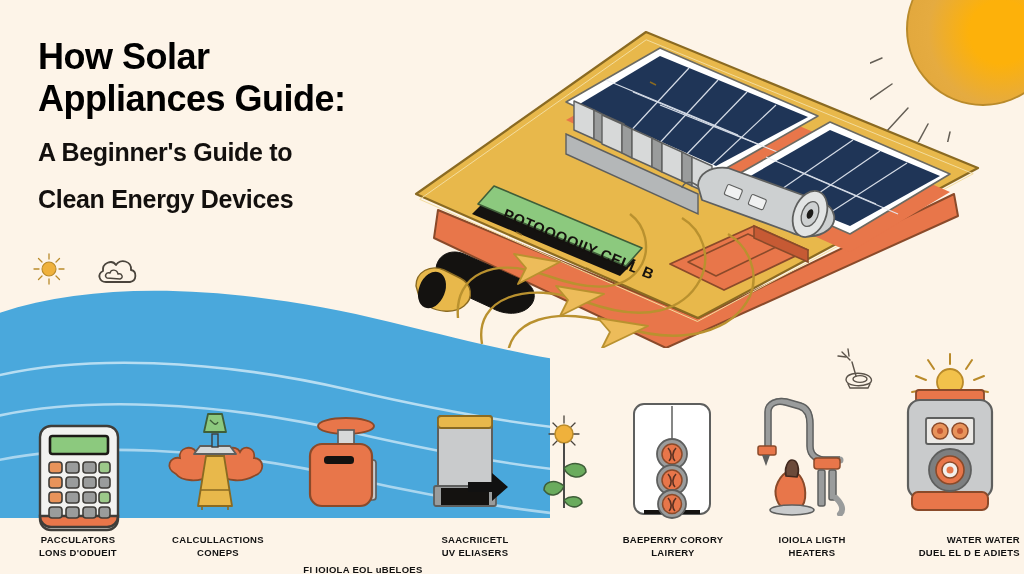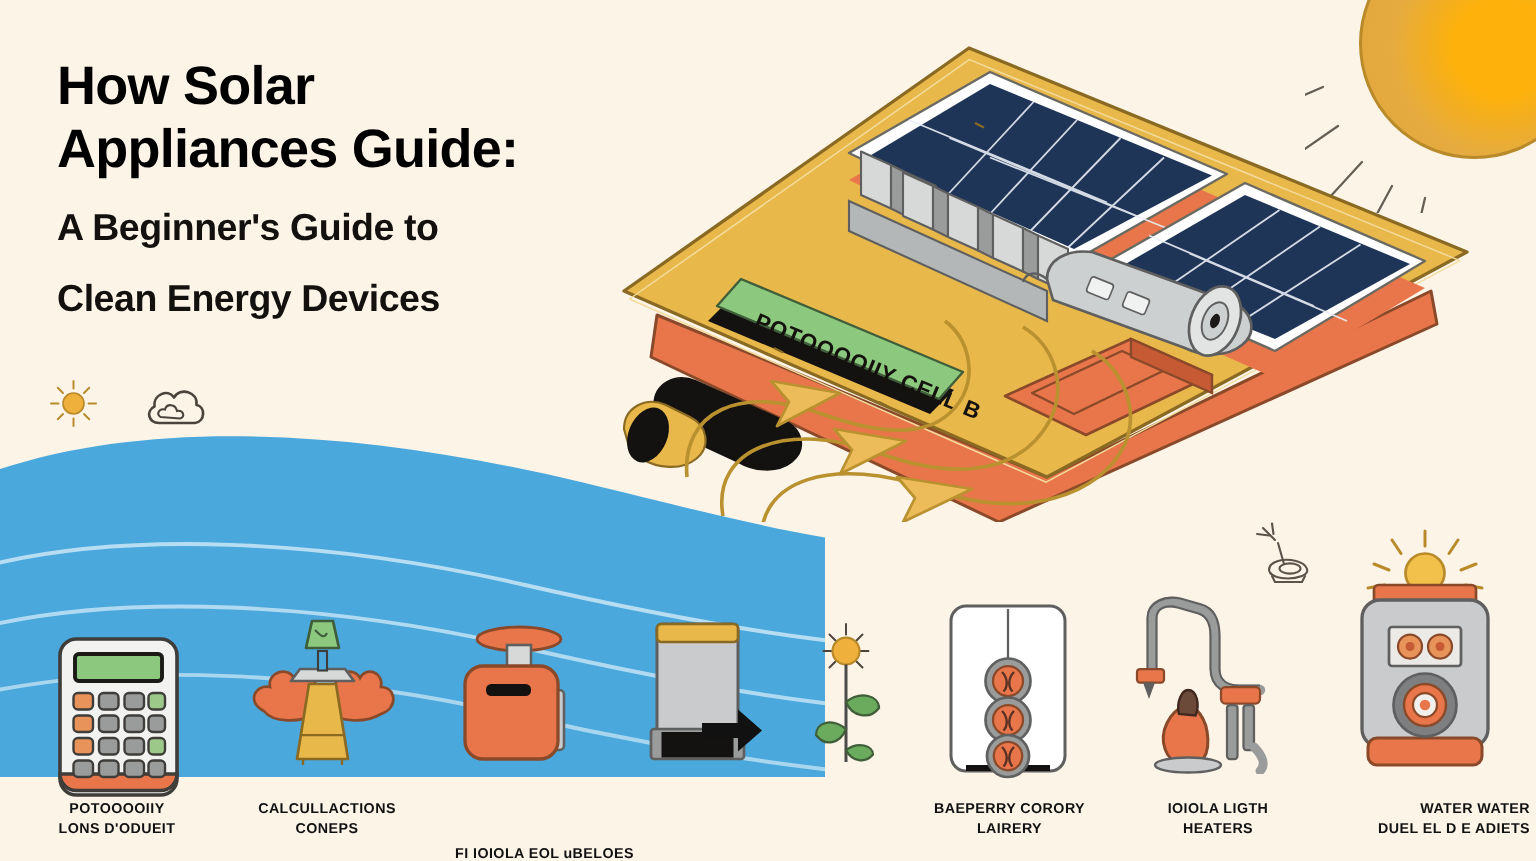--- a/index.html
+++ b/index.html
@@ -226,21 +226,21 @@
       <rect x="13" y="68" width="13" height="11" rx="3" fill="#e8935a"></rect>
       <rect x="30" y="68" width="13" height="11" rx="3" fill="#9a9c9c"></rect>
       <rect x="47" y="68" width="13" height="11" rx="3" fill="#9a9c9c"></rect>
       <rect x="63" y="68" width="11" height="11" rx="3" fill="#9cc98a"></rect>
       <rect x="13" y="83" width="13" height="11" rx="3" fill="#9a9c9c"></rect>
       <rect x="30" y="83" width="13" height="11" rx="3" fill="#9a9c9c"></rect>
       <rect x="47" y="83" width="13" height="11" rx="3" fill="#9a9c9c"></rect>
       <rect x="63" y="83" width="11" height="11" rx="3" fill="#9a9c9c"></rect>
     </g>
   </svg>
-  <div class="cap" style="left:8px;top:534px;width:140px;">POTOOOOIIY
+  <div class="cap" style="left:8px;top:534px;width:140px;">PACCULATORS
 LONS D'ODUEIT</div>
 
   <svg class="appl" style="left:160px;top:410px;width:110px;height:100px;" viewBox="0 0 110 100">
     <g fill="#e8764a" stroke="#8a4a2a" stroke-width="1.8">
       <path d="M16,64 C4,58 10,46 20,48 C18,38 32,34 36,42 C40,34 52,38 50,48 C60,48 62,62 50,66 C40,72 22,72 16,64 Z"></path>
       <path d="M60,64 C48,58 54,46 64,48 C62,38 76,34 80,42 C84,34 96,38 94,48 C104,48 106,62 94,66 C84,72 66,72 60,64 Z"></path>
     </g>
     <path d="M38,96 L72,96 L64,46 L46,46 Z" fill="#e8b84b" stroke="#8a6a22" stroke-width="1.8" stroke-linejoin="round"></path>
     <path d="M40,80 L70,80" stroke="#8a6a22" stroke-width="1.5"></path>
     <path d="M34,44 L76,44 L70,36 L40,36 Z" fill="#d7d9d9" stroke="#5e5f5e" stroke-width="1.8" stroke-linejoin="round"></path>
@@ -262,20 +262,22 @@
   </svg>
   <div class="cap" style="left:288px;top:534px;width:150px;margin-top:30px;">FI IOIOLA EOL uBELOES
 GARDAIV CAUENG</div>
 
   <svg class="appl" style="left:432px;top:414px;width:66px;height:96px;" viewBox="0 0 66 96">
     <rect x="6" y="2" width="54" height="76" rx="3" fill="#c9cbcc" stroke="#5e5f5e" stroke-width="2"></rect>
     <rect x="6" y="2" width="54" height="12" rx="3" fill="#e8b84b" stroke="#8a6a22" stroke-width="1.8"></rect>
     <rect x="2" y="72" width="62" height="20" rx="2" fill="#9a9c9c" stroke="#5e5f5e" stroke-width="1.8"></rect>
     <rect x="9" y="74" width="48" height="17" fill="#141210"></rect>
   </svg>
+  <div class="cap" style="left:410px;top:534px;width:130px;">SAACRIICETL
+UV ELIASERS</div>
 
   <svg class="arrow-blk" viewBox="0 0 44 34">
     <path d="M2,12 L26,12 L26,3 L42,17 L26,31 L26,22 L2,22 Z" fill="#111111"></path>
   </svg>
 
   <svg class="appl" style="left:540px;top:414px;width:62px;height:96px;" viewBox="0 0 62 96">
     <g stroke="#4a443c" stroke-width="1.3" stroke-linecap="round">
       <line x1="24" y1="2" x2="24" y2="9"></line>
         <line x1="24" y1="31" x2="24" y2="38"></line>
       <line x1="9" y1="20" x2="16" y2="20"></line>

